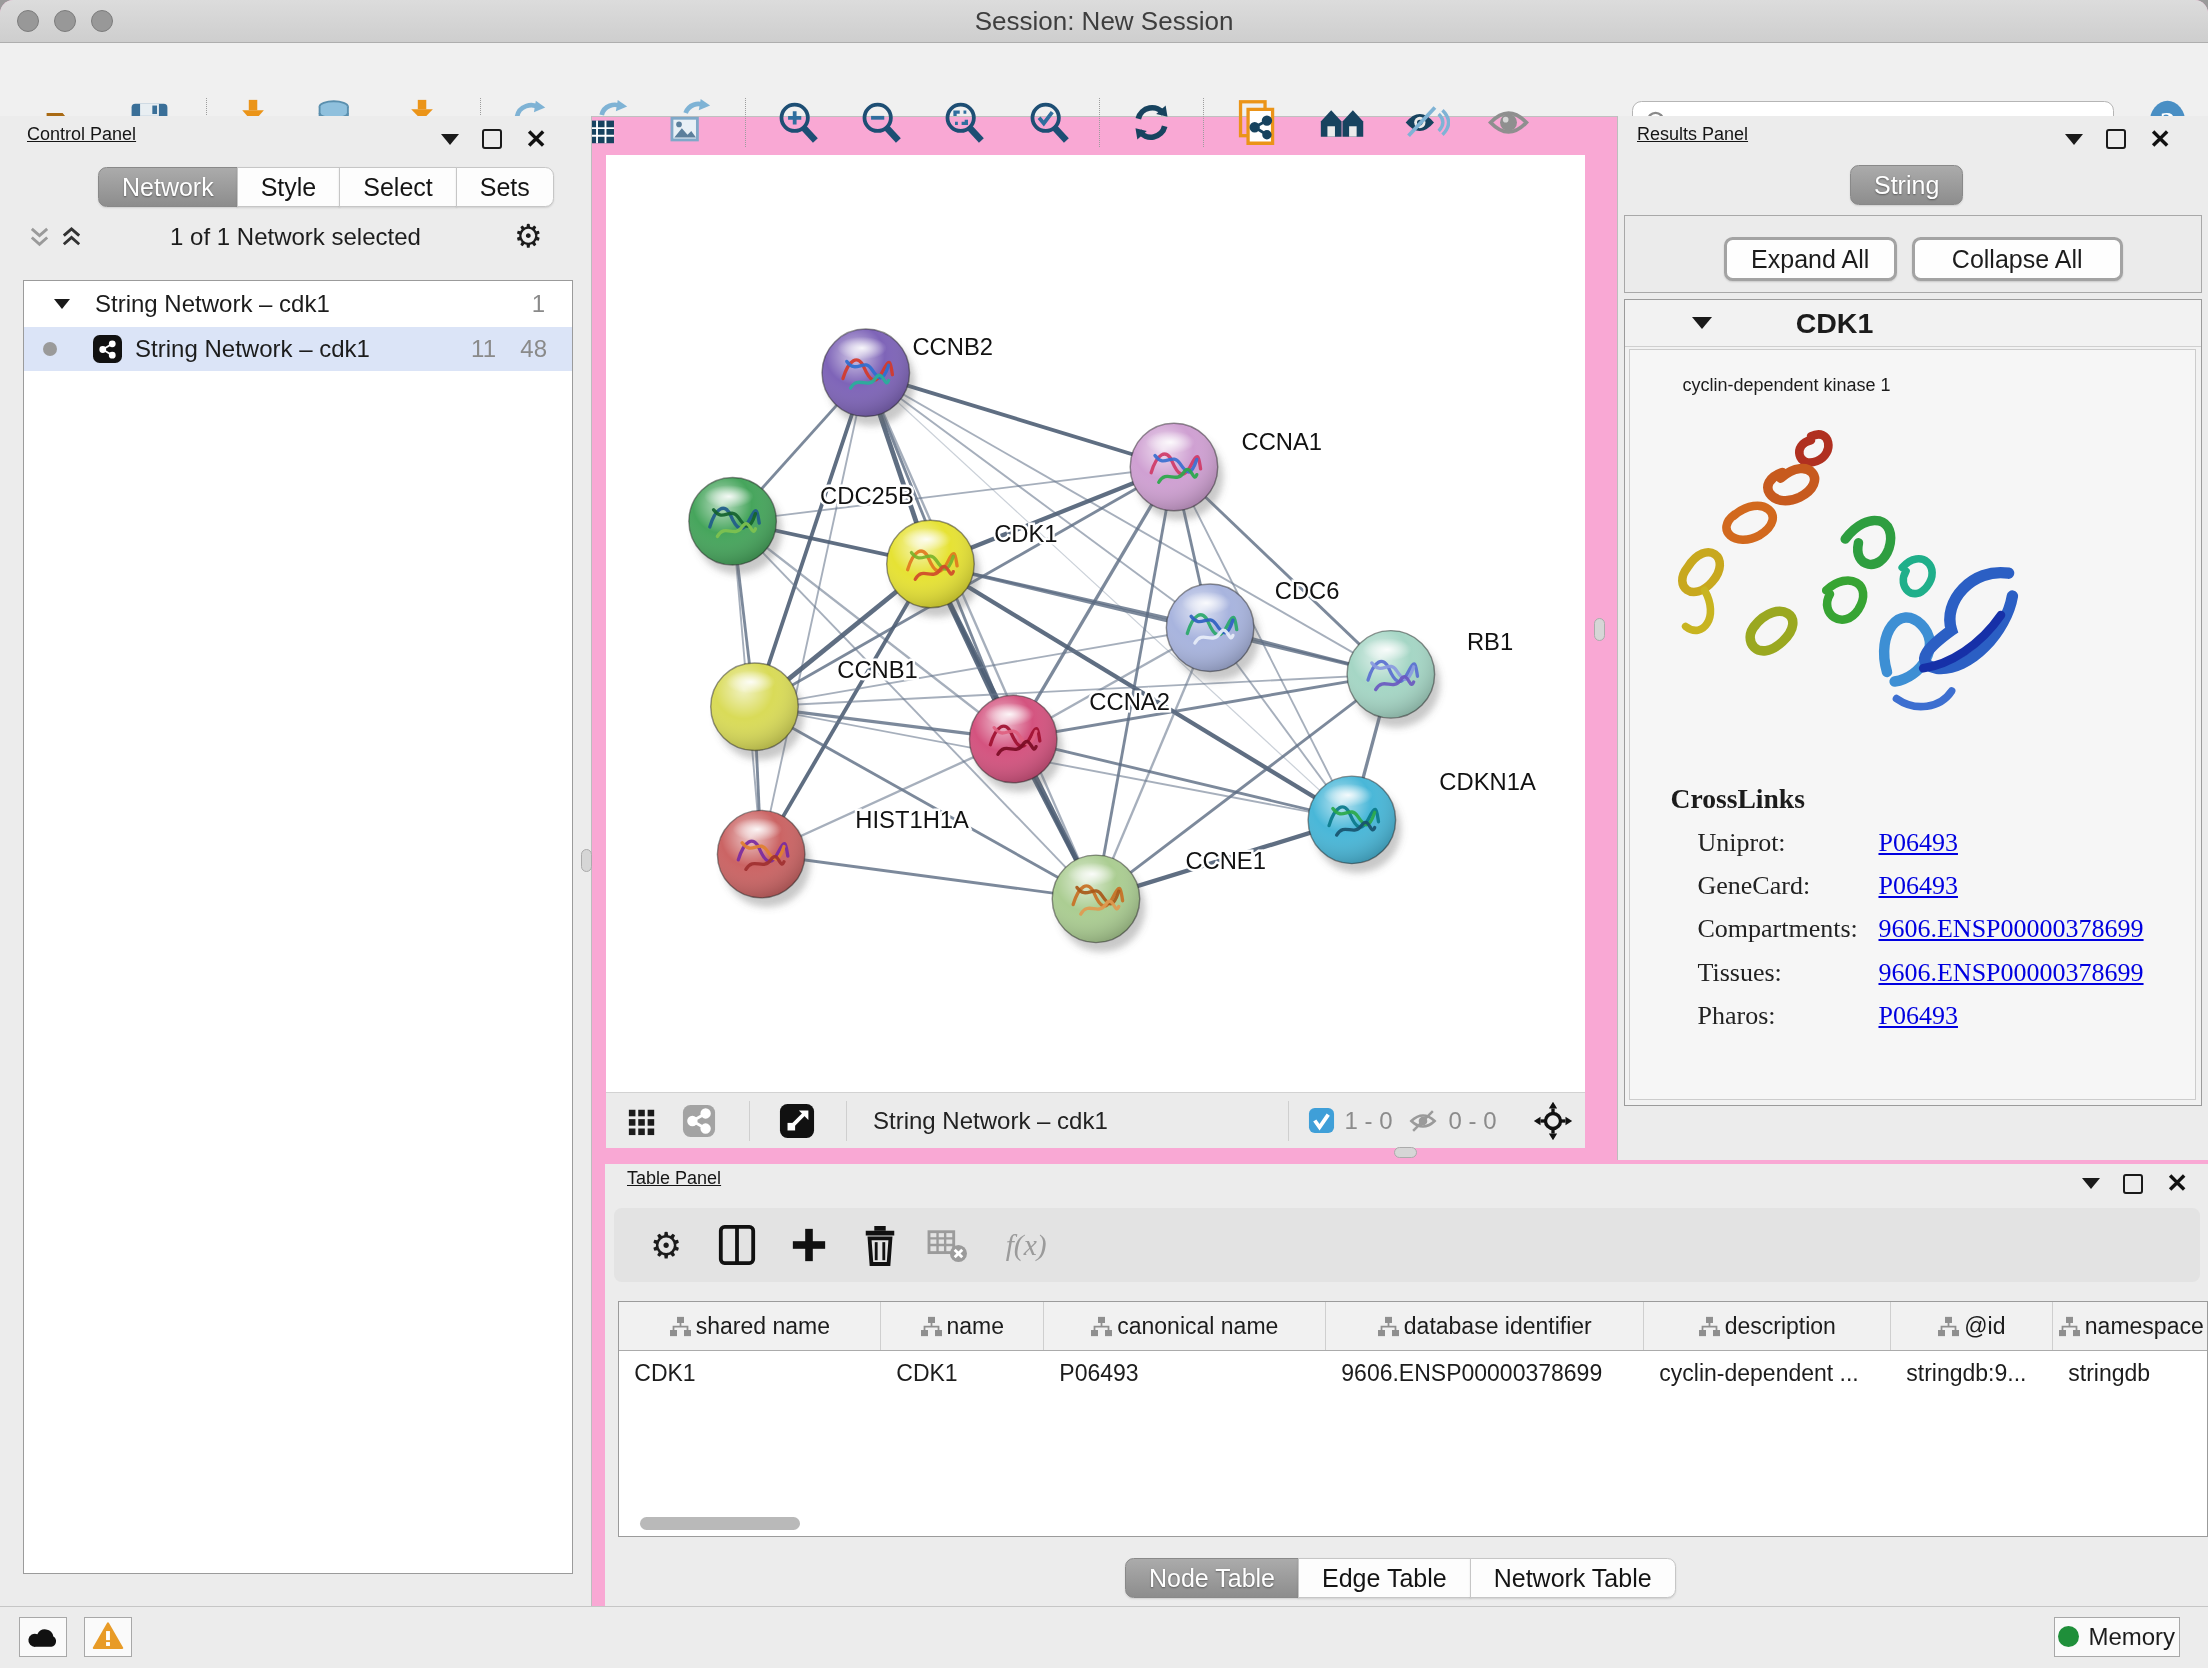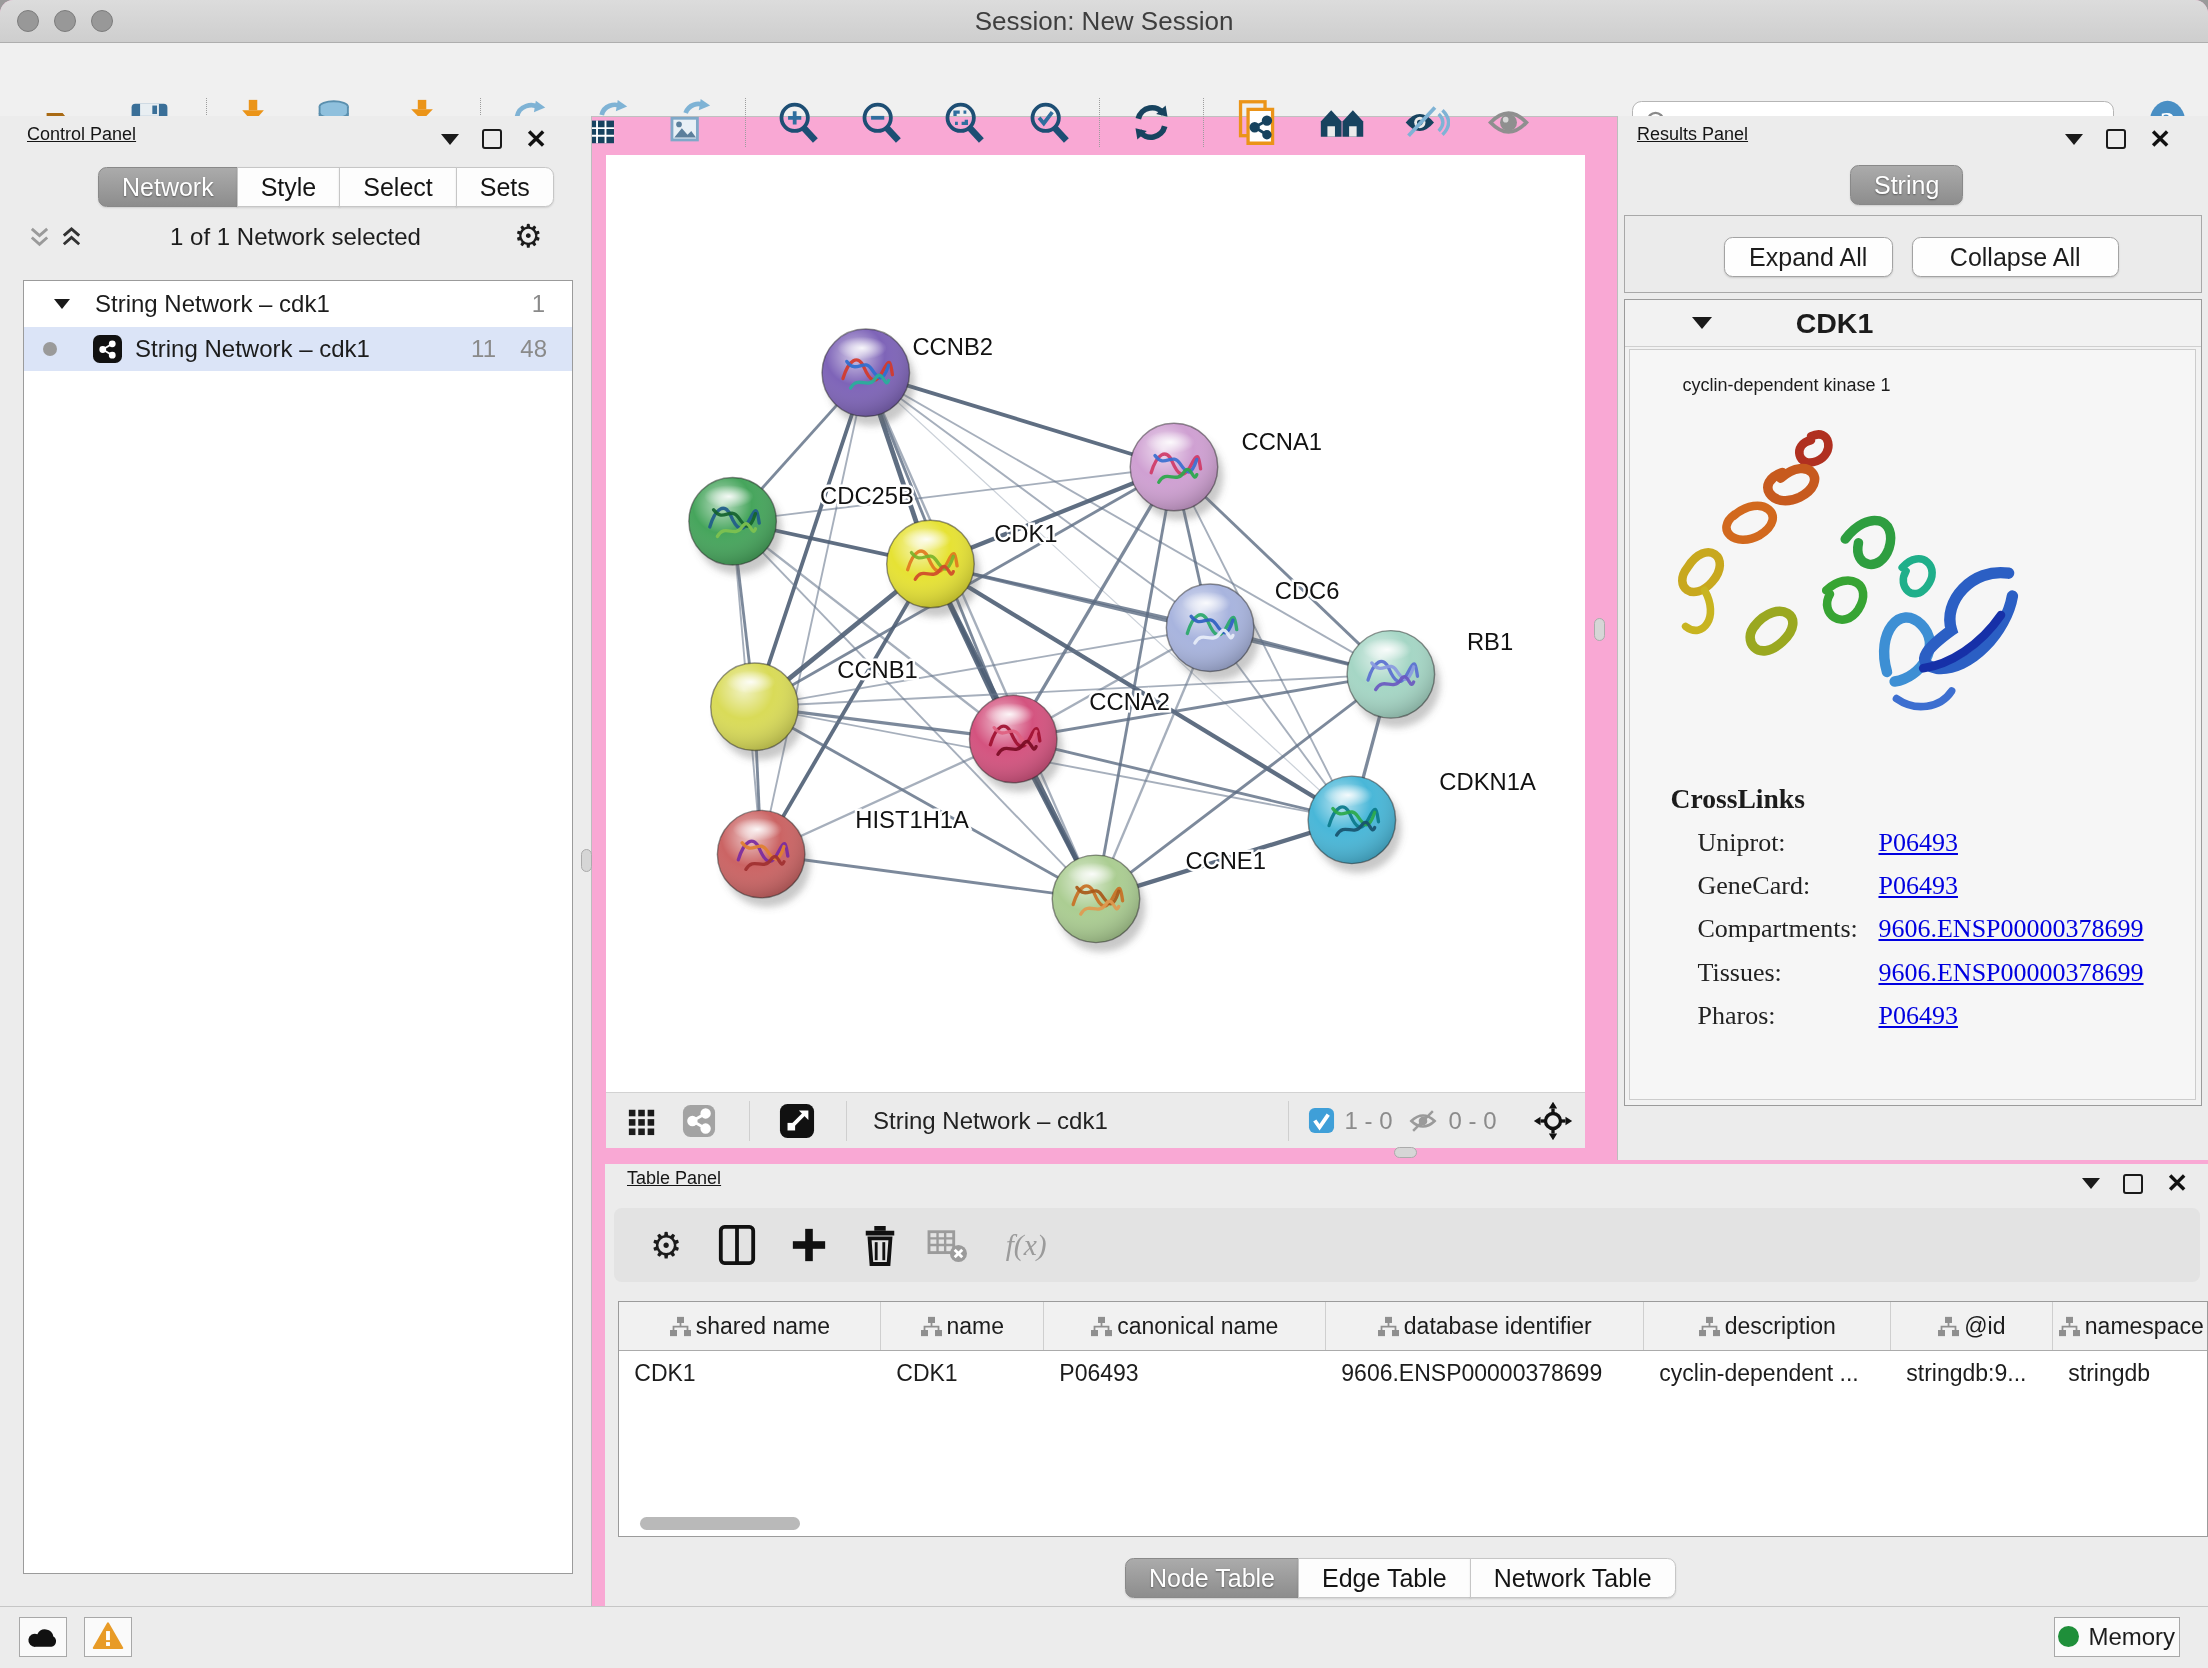--- a/index.html
+++ b/index.html
@@ -60,21 +60,21 @@
   .nb-div{position:absolute;top:7.6px;height:40px;width:1px;background:#cfcfcf;}
   #nb-title{font-size:24px;color:#222;}
   .nb-count{font-size:24px;color:#8b8b8b;margin-left:9.5px;}
   
   #results-panel{position:absolute;left:1617px;top:116px;width:592px;height:1044px;
     background:#ececec;border-left:1px solid #bdbdbd;box-sizing:border-box;}
   #rp-tab{position:absolute;left:233px;top:49px;}
   .rbox{position:absolute;left:5.7px;width:578px;background:#ebebeb;border:1.4px solid #a8a8a8;
     box-sizing:border-box;}
   #rp-box1{top:99px;height:78px;}
-  .rbtn{position:absolute;top:21px;height:38px;background:#fefefe;border:1px solid #a3a3a3;
+  .rbtn{position:absolute;top:21px;height:38px;background:#fefefe;border:3px solid #a3a3a3;
     border-radius:8.6px;font-size:25px;display:flex;align-items:center;justify-content:center;
     box-shadow:0 1px 1.9px rgba(0,0,0,0.15);}
   #rp-box2{top:183px;height:807px;border:1.4px solid #9b9b9b;background:#f2f2f2;}
   #rp-sec-head{height:46px;display:flex;align-items:center;border-bottom:1px solid #cfcfcf;}
   #rp-gene{font-size:28.5px;font-weight:bold;margin-left:84px;}
   #rp-content{position:absolute;left:4.8px;right:4.8px;top:49px;bottom:4.8px;background:#f6f6f6;
     border:1px solid #cccccc;overflow:hidden;}
   #rp-desc{font-size:18px;margin:25px 0 0 52px;}
   #ribbon{margin:27px 0 0 28.5px;}
   #cl-title{font-family:"Liberation Serif",serif;font-weight:bold;font-size:27.6px;margin:28.5px 0 0 40px;}

